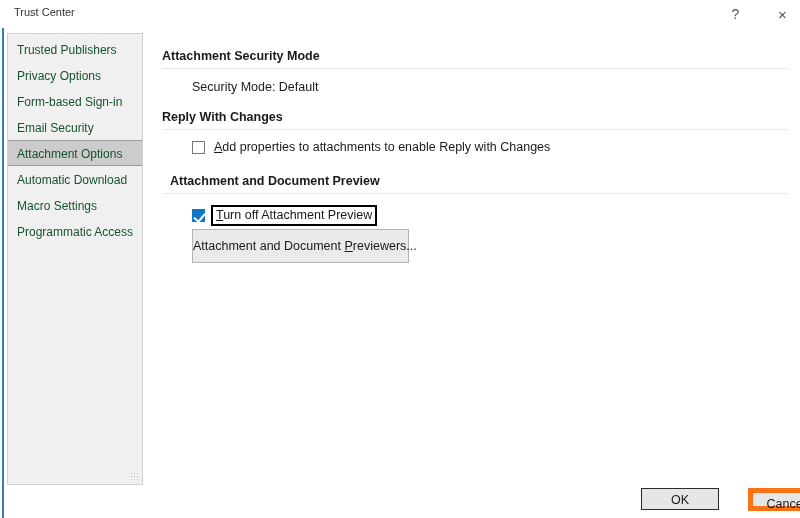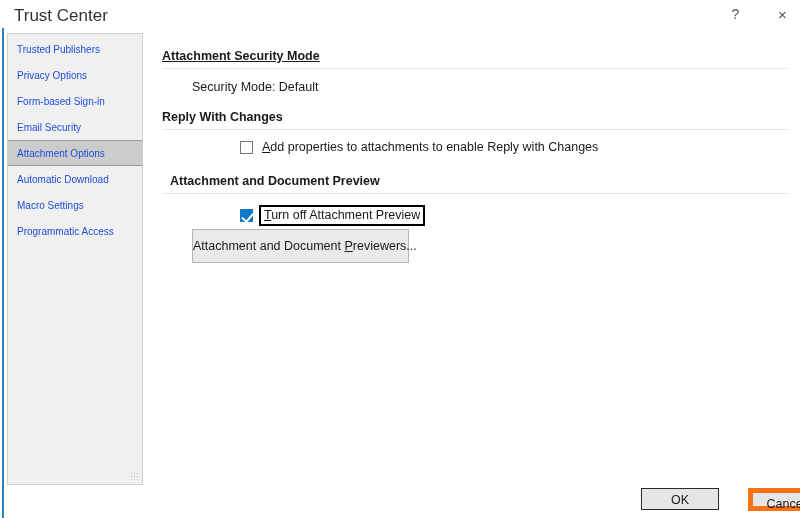--- a/index.html
+++ b/index.html
@@ -32,21 +32,21 @@
   }
   #titlebar {
     position: absolute;
     left: 0; top: 0;
     width: 800px; height: 28px;
     background: #FFFFFF;
   }
   #title-text {
     position: absolute;
     left: 14px; top: 6px;
-    font-size: 17px;
+    font-size: 11px;
     color: #333333;
     white-space: nowrap;
     text-align: right;
   }
   .caption-btn {
     position: absolute;
     top: 0;
     width: 45px; height: 28px;
     display: flex;
     align-items: center;
@@ -66,22 +66,22 @@
     left: 7px; top: 33px;
     width: 136px; height: 452px;
     background: #F0F0F0;
     border: 1px solid #D0D0D0;
     overflow: hidden;
   }
   .sidebar-item {
     height: 26px;
     line-height: 26px;
     padding-left: 9px;
-    font-size: 10px;
-    color: #1d4ed8;
+    font-size: 12px;
+    color: #14532d;
     white-space: nowrap;
     background: transparent;
     border: 1px solid transparent;
     margin: 0 0 0 -1px;
     width: 136px;
   }
   .sidebar-item:first-child { margin-top: 2px; }
   .sidebar-item.selected {
     background: #CCCCCC;
     border: 1px solid #999999;
@@ -117,21 +117,20 @@
     font-size: 12.5px;
     color: #1A1A1A;
     white-space: nowrap;
   }
 
   
   .check-row {
     display: flex;
     align-items: center;
     white-space: nowrap;
-    margin-left: 48px;
   }
   .cb {
     width: 13px; height: 13px;
     flex: 0 0 13px;
     background: #FFFFFF;
     border: 1px solid #767676;
     position: relative;
     margin-right: 9px;
   }
   .cb.checked {
@@ -215,21 +214,21 @@
     <div class="sidebar-item">Email Security</div>
     <div class="sidebar-item selected">Attachment Options</div>
     <div class="sidebar-item">Automatic Download</div>
     <div class="sidebar-item">Macro Settings</div>
     <div class="sidebar-item">Programmatic Access</div>
     <div id="sidebar-grip"></div>
   </div>
 
   <div id="main">
 
-    <div class="group-heading" style="position:absolute; left:0; top:16px;text-decoration:underline;">Attachment Security Mode</div>
+    <div class="group-heading" style="position:absolute; left:0; top:16px;">Attachment Security Mode</div>
     <div class="separator" style="position:absolute; left:0; top:35px;"></div>
     <div class="plain-row" style="position:absolute; left:30px; top:47px;">Security Mode: Default</div>
 
     <div class="group-heading" style="position:absolute; left:0; top:77px;">Reply With Changes</div>
     <div class="separator" style="position:absolute; left:0; top:96px;"></div>
 
     <div class="check-row" style="position:absolute; left:30px; top:107px;">
       <span class="cb"></span>
       <span class="check-label"><span class="accel">A</span><span>dd properties to attachments to enable Reply with Changes</span></span>
     </div>

